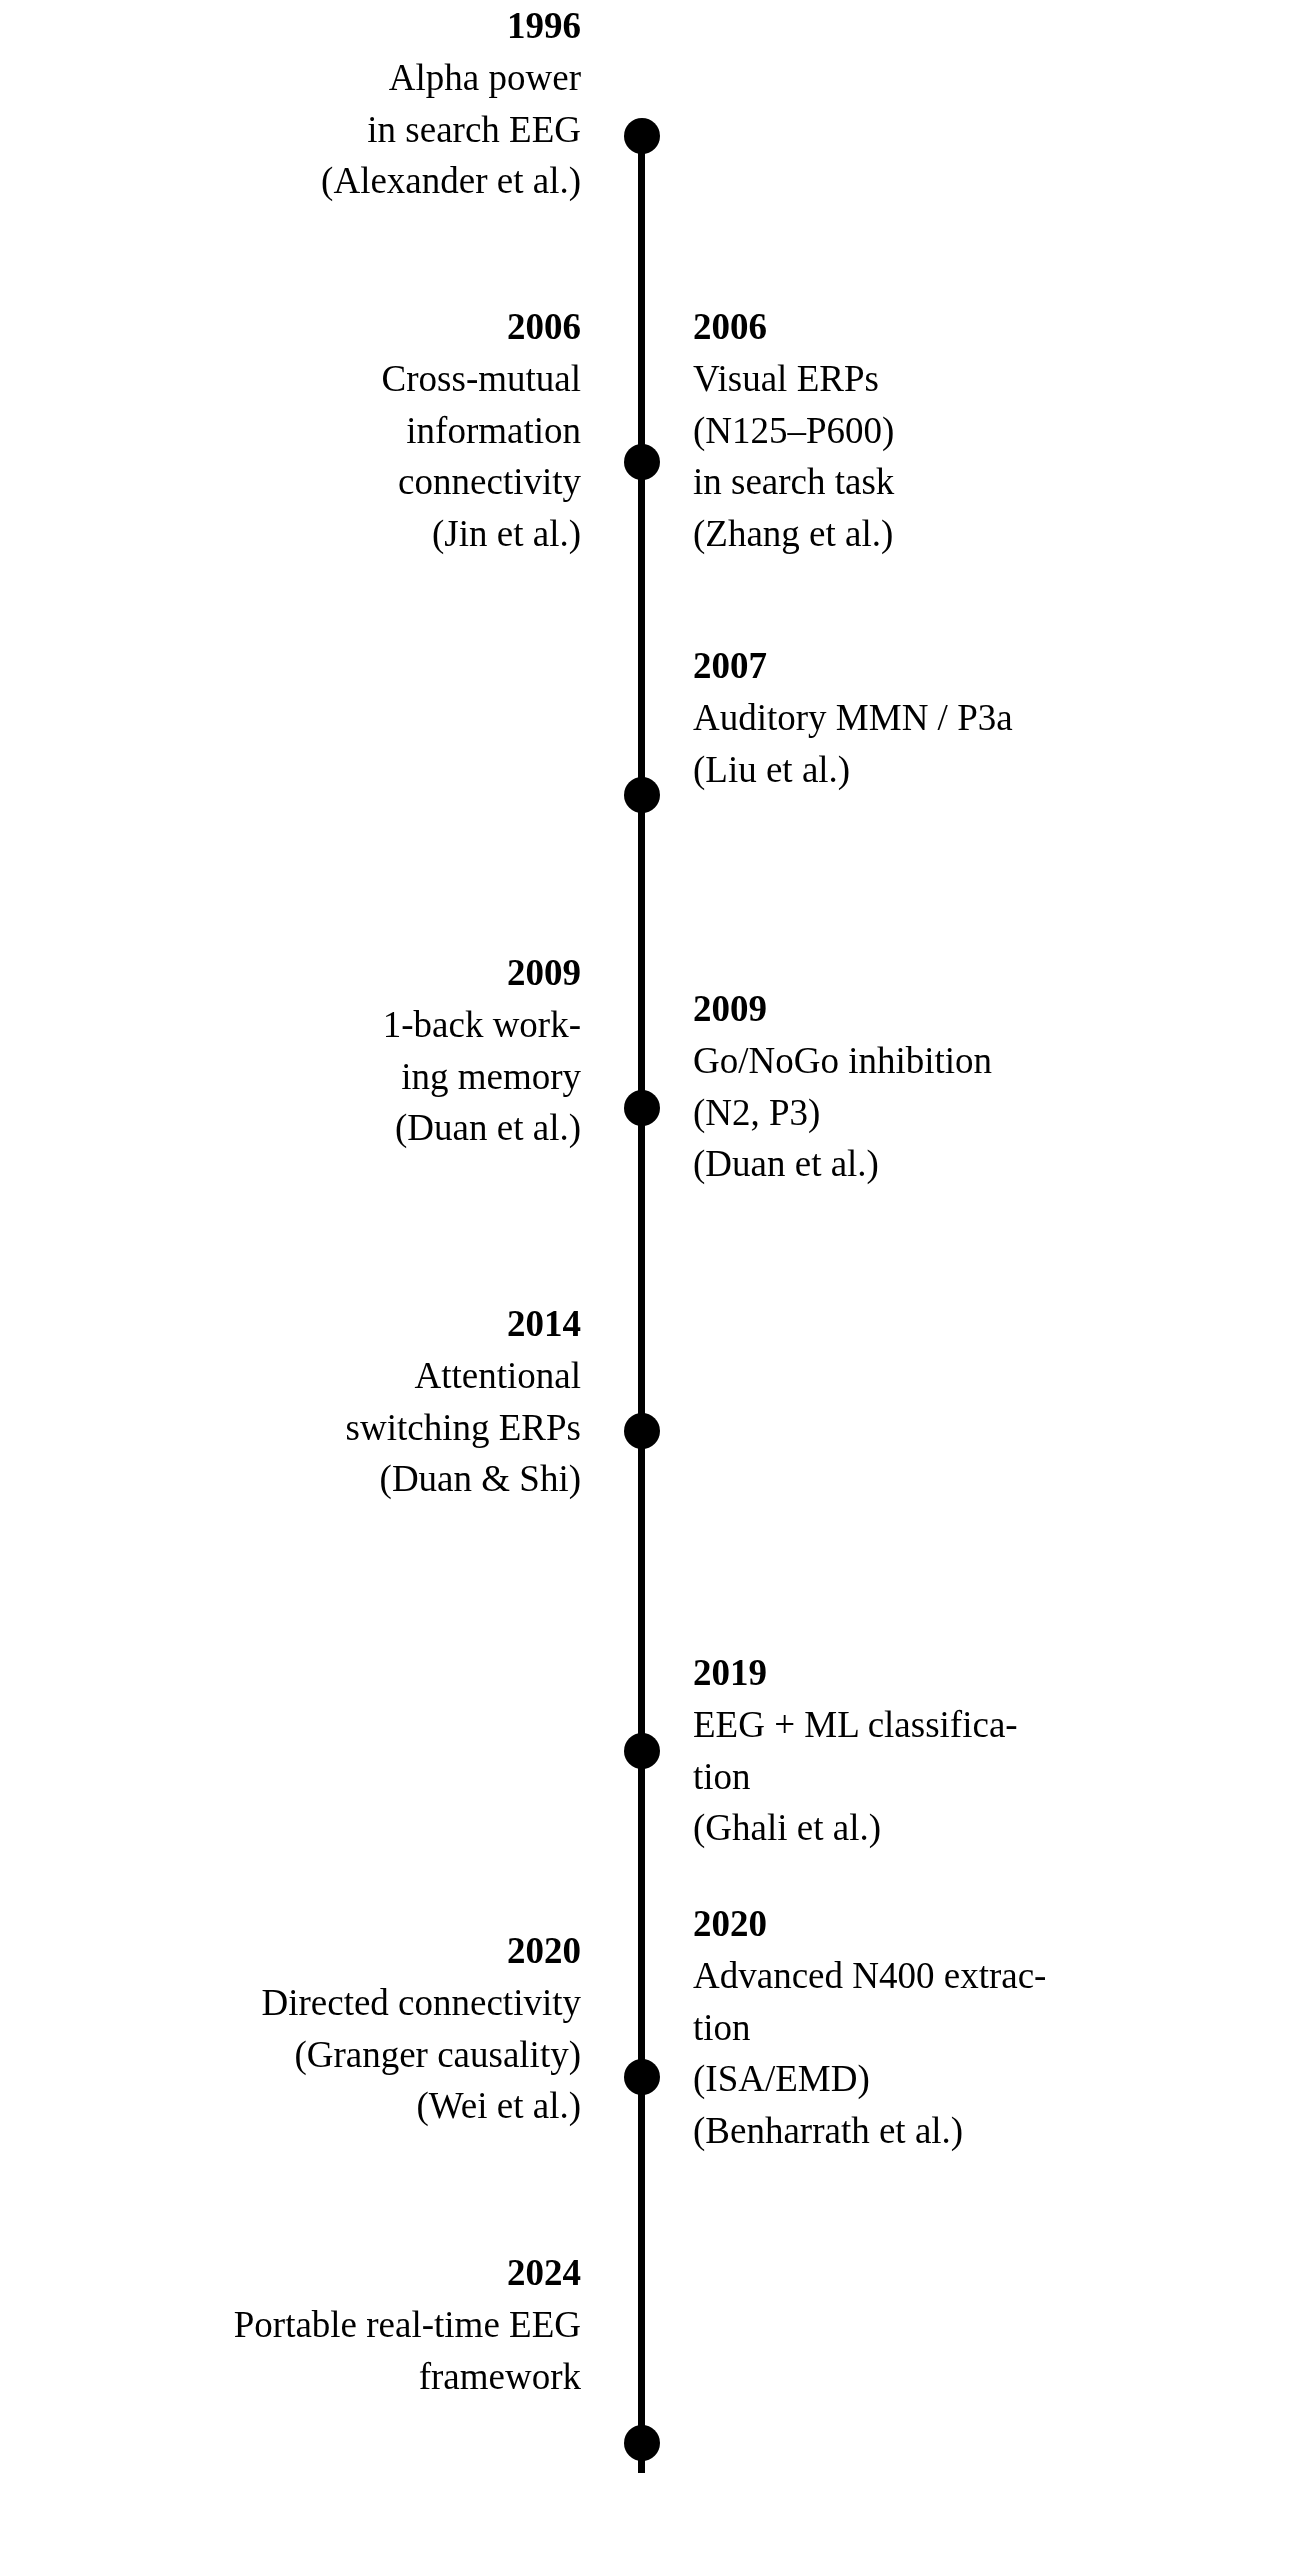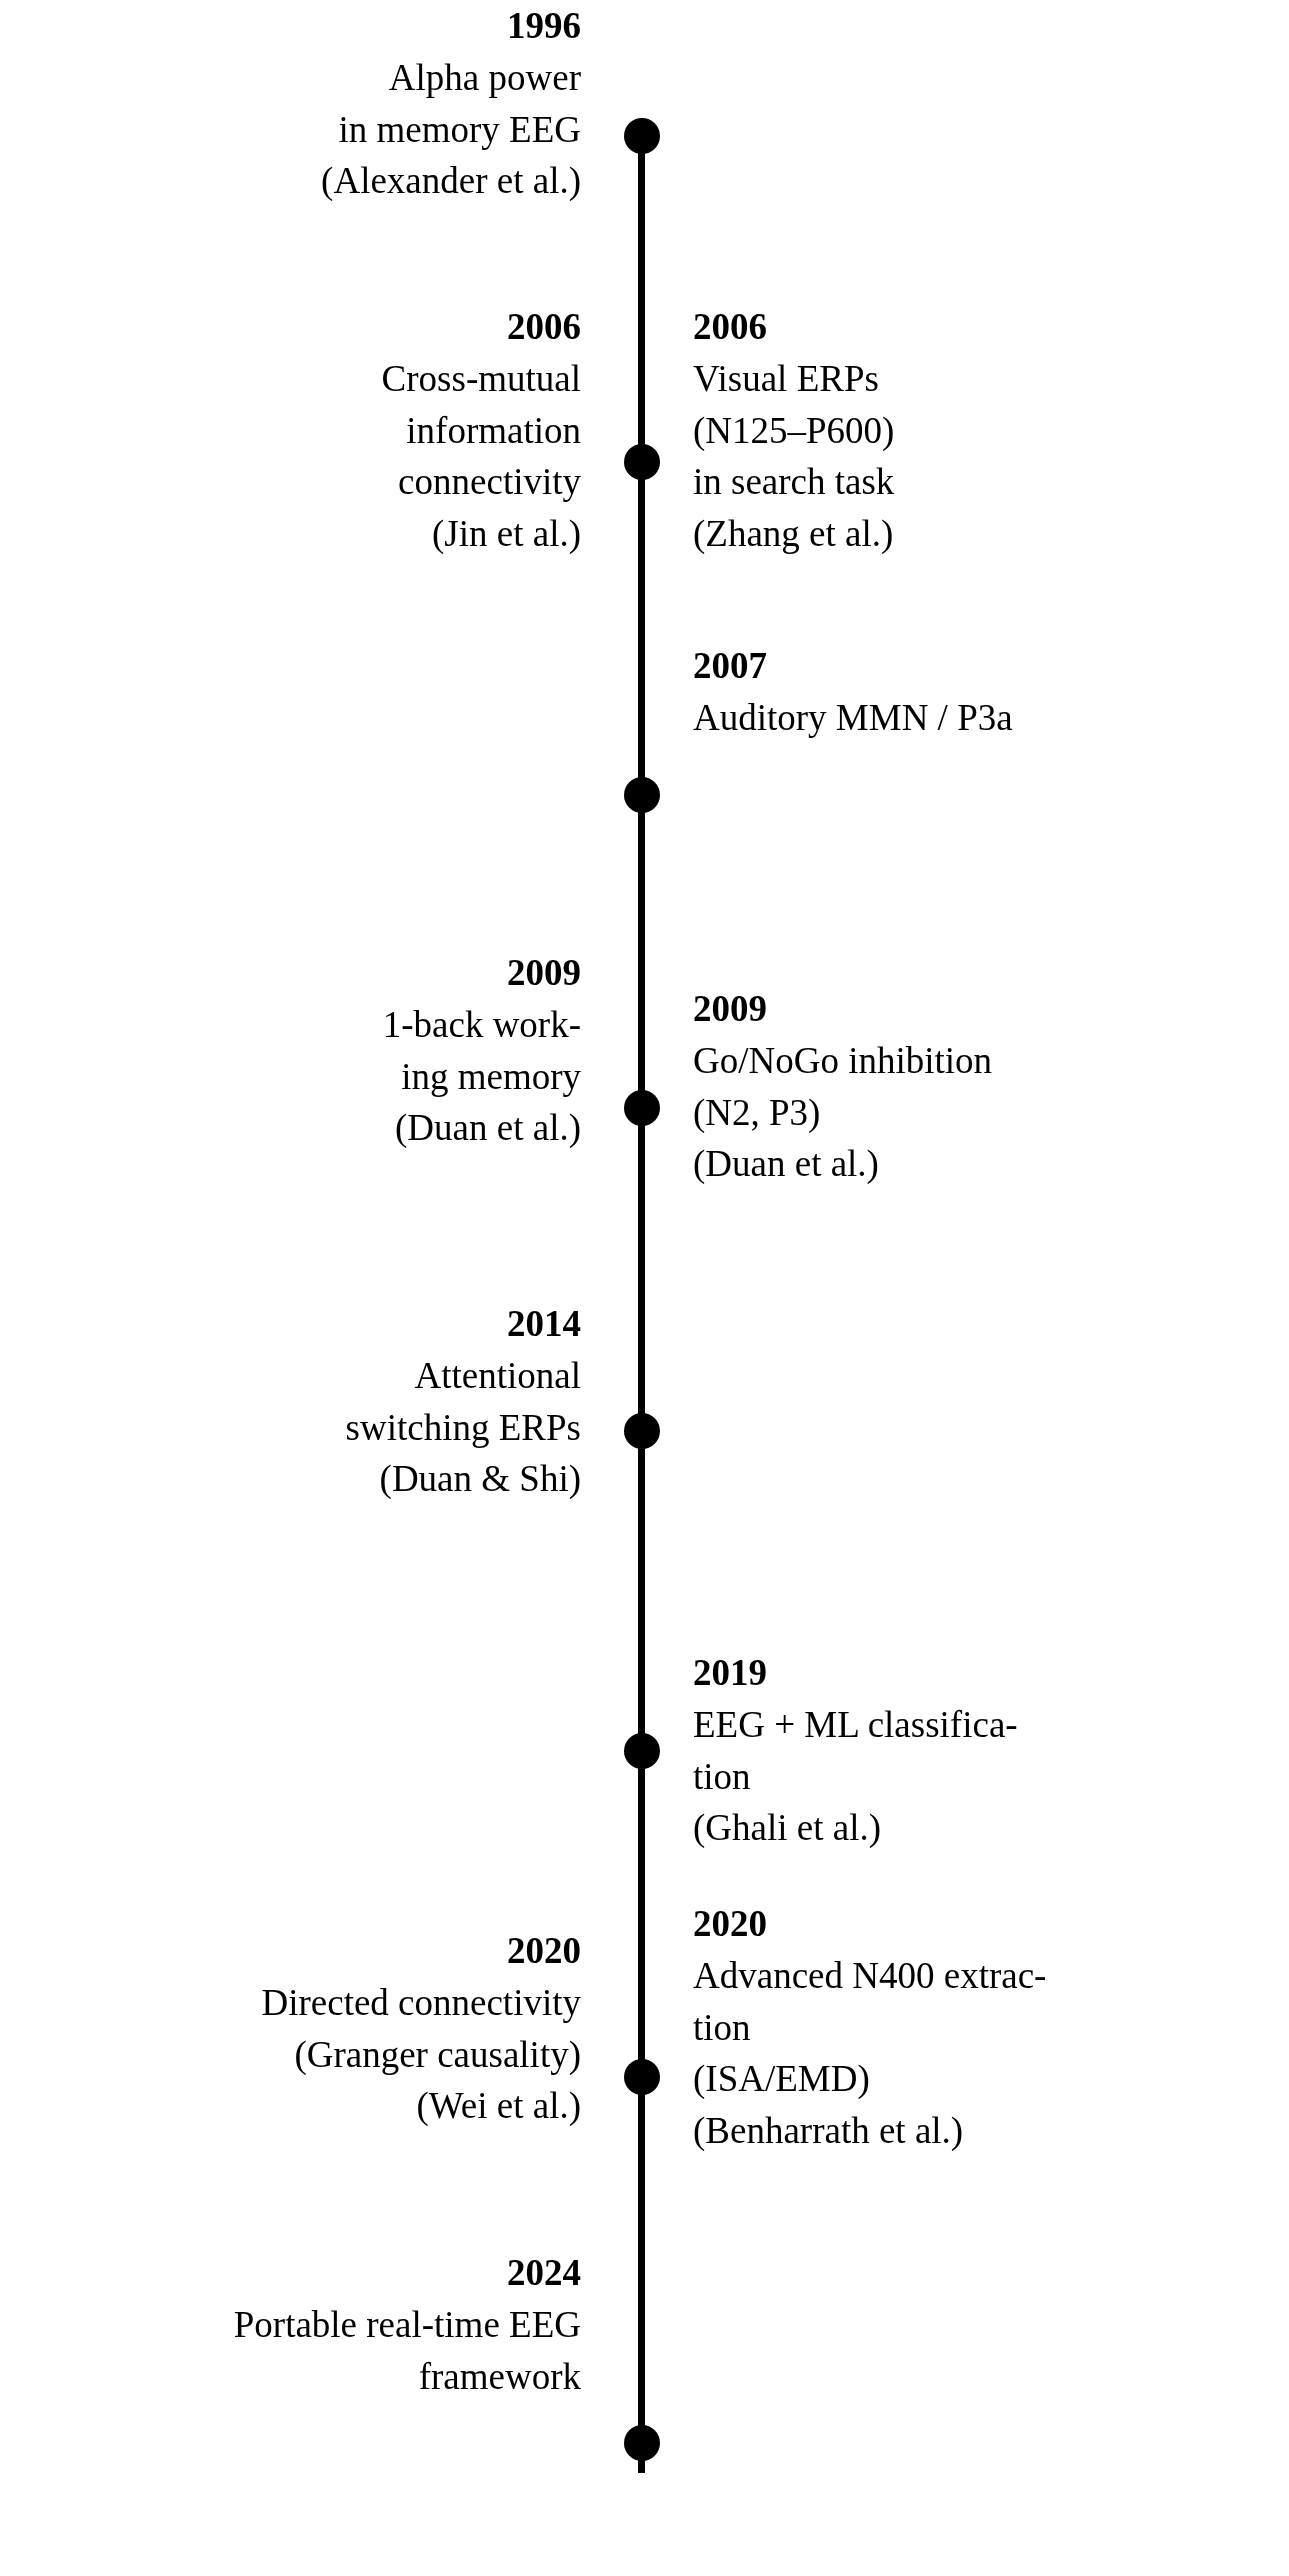--- a/index.html
+++ b/index.html
@@ -76,21 +76,21 @@
   <div class="timeline-dot" style="top:777px"></div>
   <div class="timeline-dot" style="top:1090px"></div>
   <div class="timeline-dot" style="top:1413px"></div>
   <div class="timeline-dot" style="top:1733px"></div>
   <div class="timeline-dot" style="top:2059px"></div>
   <div class="timeline-dot" style="top:2425px"></div>
 
   <div class="entry left" style="top:0px">
     <span class="year">1996</span>
     <span class="desc-line">Alpha power</span>
-    <span class="desc-line">in memory EEG</span>
+    <span class="desc-line">in search EEG</span>
     <span class="desc-line">(Alexander et al.)</span>
   </div>
 
   <div class="entry left" style="top:301px">
     <span class="year">2006</span>
     <span class="desc-line">Cross-mutual</span>
     <span class="desc-line">information</span>
     <span class="desc-line">connectivity</span>
     <span class="desc-line">(Jin et al.)</span>
   </div>
@@ -126,20 +126,21 @@
     <span class="year">2006</span>
     <span class="desc-line">Visual ERPs</span>
     <span class="desc-line">(N125–P600)</span>
     <span class="desc-line">in search task</span>
     <span class="desc-line">(Zhang et al.)</span>
   </div>
 
   <div class="entry right" style="top:640px">
     <span class="year">2007</span>
     <span class="desc-line">Auditory MMN / P3a</span>
+    <span class="desc-line">(Liu et al.)</span>
   </div>
 
   <div class="entry right" style="top:983px">
     <span class="year">2009</span>
     <span class="desc-line">Go/NoGo inhibition</span>
     <span class="desc-line">(N2, P3)</span>
     <span class="desc-line">(Duan et al.)</span>
   </div>
 
   <div class="entry right" style="top:1647px">

